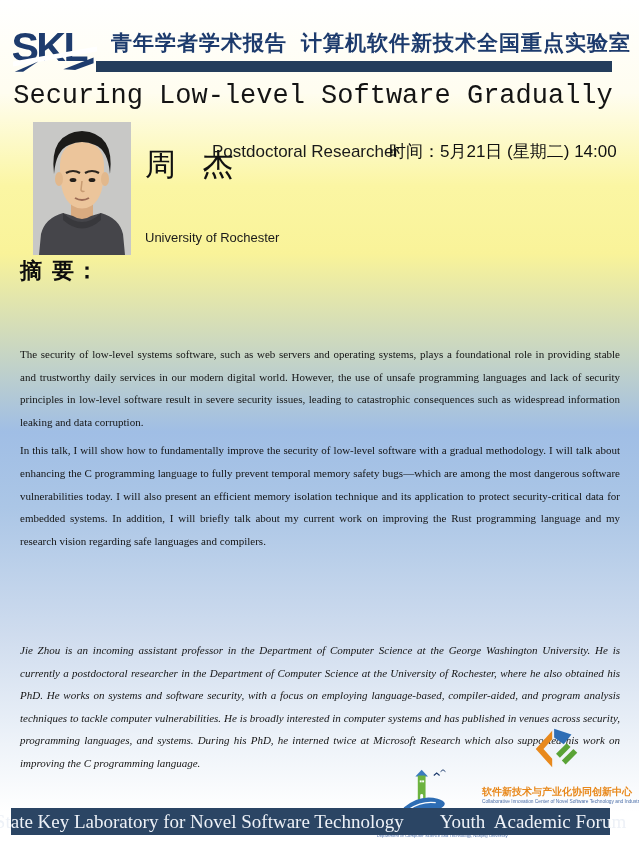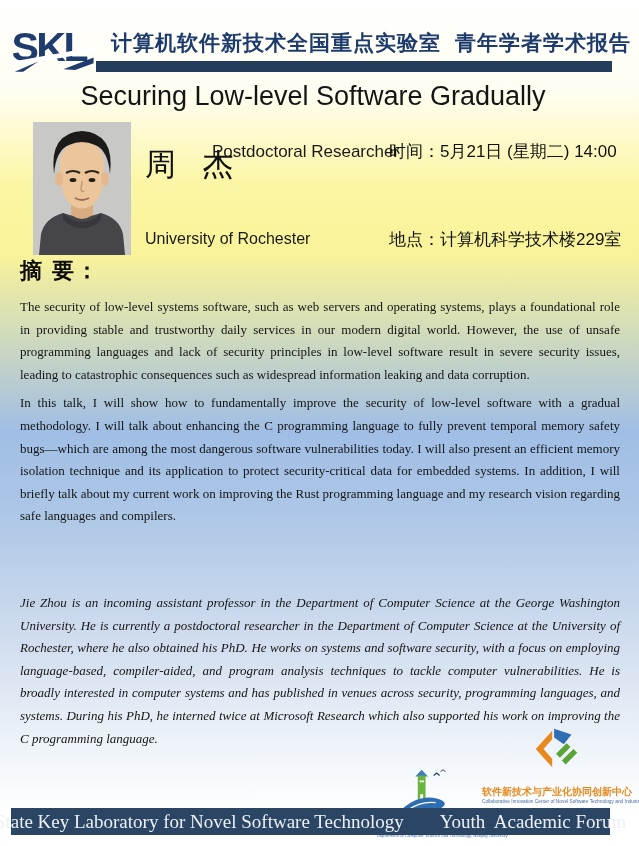--- a/index.html
+++ b/index.html
@@ -19,47 +19,47 @@
     position:absolute; left:111px; top:29px; width:520px;
     display:flex; justify-content:space-between;
     font-size:21px; font-weight:bold; color:#1d3b6d;
     font-family:"Liberation Sans", sans-serif;
     letter-spacing:1px;
   }
   .navy-bar { position:absolute; left:96px; top:61px; width:516px; height:11px; background:#243d5c; }
 
   .talk-title {
     position:absolute; left:0; top:81px; width:626px; text-align:center;
-    font-size:27px; color:#141414; font-family:Liberation Sans, sans-serif;
+    font-size:27px; color:#141414; font-family:Liberation Mono, monospace;
   }
 
   
   .photo { position:absolute; left:33px; top:122px; width:98px; height:133px; overflow:hidden; }
   .speaker-name {
     position:absolute; left:145px; top:144px;
     font-family:Liberation Mono, monospace; font-size:31px; color:#111;
     letter-spacing:4px;
   }
   .speaker-position { position:absolute; left:212px; top:142px; font-size:17px; color:#1a1a1a; }
   .talk-time { position:absolute; left:389px; top:140px; font-size:17px; color:#111; font-weight:500;text-align:center; }
-  .speaker-affiliation { position:absolute; left:145px; top:230px; font-size:16px; color:#1a1a1a; }
+  .speaker-affiliation { position:absolute; left:145px; top:230px; font-size:13px; color:#1a1a1a; }
   .talk-location { position:absolute; left:389px; top:228px; font-size:17px; color:#111; font-weight:500; }
 
   
   .section-heading {
     position:absolute; left:20px;
     font-size:22px; font-weight:bold; color:#0d0d0d;
     letter-spacing:2px; font-family:"Liberation Sans", sans-serif;
   }
   .abstract-heading { top:256px; }
   .bio-heading { top:551px; }
   .body-text {
     position:absolute; left:20px; width:600px;
-    font-family:"Liberation Serif", serif; font-size:13px; line-height:22.6px;
-    color:#141414; text-align:justify;
+    font-family:"Liberation Serif", serif; font-size:11px; line-height:22.6px;
+    color:#141414; text-align:justify;margin-top:47px;
   }
   .abstract-text { top:296px; }
   .abstract-text p { margin:0 0 6px 0; }
   .bio-text { top:592px;font-style:italic; }
 
   
   .logo-block { position:absolute; text-align:center; }
   .nju-logo-block { left:374px; top:768px; width:106px; }
   .cic-logo-block { left:482px; top:726px; width:150px; }
   .logo-cn-left { font-size:7.5px; font-weight:bold; color:#1d3b6d; margin-top:1px; white-space:nowrap; }
@@ -81,22 +81,22 @@
 <div class="poster">
 
   <svg class="skl-logo" viewBox="0 0 100 62">
     <text x="-2" y="45" font-family="Liberation Sans, sans-serif" font-weight="bold" font-size="49" letter-spacing="-3" fill="#1e3c6e">SKL</text>
     <polygon points="0,46 100,28 100,34 0,52" fill="#ffffff"></polygon>
     <polygon points="2,58 30,46 12,58" fill="#1e3c6e"></polygon>
     <polygon points="60,55 96,41 96,48 74,56" fill="#1e3c6e"></polygon>
   </svg>
 
   <div class="header-cn">
+    <span>青年学者学术报告</span>
     <span>计算机软件新技术全国重点实验室</span>
-    <span>青年学者学术报告</span>
   </div>
   <div class="navy-bar"></div>
 
   <div class="talk-title">Securing Low-level Software Gradually</div>
 
   <div class="photo">
     <svg viewBox="0 0 98 133" width="98" height="133">
       <rect x="0" y="0" width="98" height="133" fill="#c8c8c6"></rect>
       <rect x="38" y="76" width="22" height="22" fill="#d9ab80"></rect>
       <path d="M6,133 L8,112 Q12,96 30,91 L40,94 Q49,100 58,94 L68,91 Q86,96 90,112 L92,133 Z" fill="#45454a"></path>
@@ -111,21 +111,20 @@
       <ellipse cx="59" cy="58" rx="3.4" ry="2" fill="#241f1a"></ellipse>
       <path d="M49,59 L48,68 q1.5,2.5 3.5,1" stroke="#c79b72" stroke-width="1.5" fill="none"></path>
       <path d="M42,76 q7,4 14,0" stroke="#9c6b55" stroke-width="2" fill="none"></path>
     </svg>
   </div>
 
   <div class="speaker-name">周 杰</div>
   <div class="speaker-position">Postdoctoral Researcher</div>
   <div class="talk-time">时间：5月21日 (星期二)  14:00</div>
   <div class="speaker-affiliation">University of Rochester</div>
-  <div class="talk-location">地点：计算机科学技术楼229室</div>
 
   <div class="section-heading abstract-heading">摘 要：</div>
   <div class="body-text abstract-text">
     <p>The security of low-level systems software, such as web servers and operating systems, plays a foundational role in providing stable and trustworthy daily services in our modern digital world. However, the use of unsafe programming languages and lack of security principles in low-level software result in severe security issues, leading to catastrophic consequences such as widespread information leaking and data corruption.</p>
     <p>In this talk, I will show how to fundamentally improve the security of low-level software with a gradual methodology. I will talk about enhancing the C programming language to fully prevent temporal memory safety bugs—which are among the most dangerous software vulnerabilities today. I will also present an efficient memory isolation technique and its application to protect security-critical data for embedded systems. In addition, I will briefly talk about my current work on improving the Rust programming language and my research vision regarding safe languages and compilers.</p>
   </div>
 
   <div class="body-text bio-text">Jie Zhou is an incoming assistant professor in the Department of Computer Science at the George Washington University. He is currently a postdoctoral researcher in the Department of Computer Science at the University of Rochester, where he also obtained his PhD. He works on systems and software security, with a focus on employing language-based, compiler-aided, and program analysis techniques to tackle computer vulnerabilities. He is broadly interested in computer systems and has published in venues across security, programming languages, and systems. During his PhD, he interned twice at Microsoft Research which also supported his work on improving the C programming language.</div>
 
   <div class="logo-block nju-logo-block">

